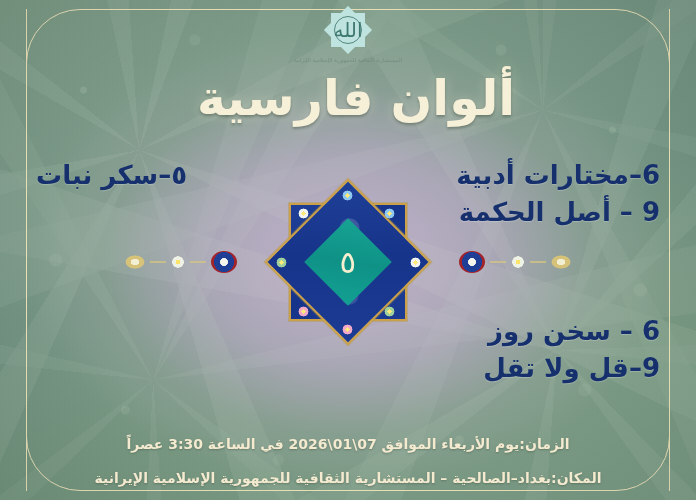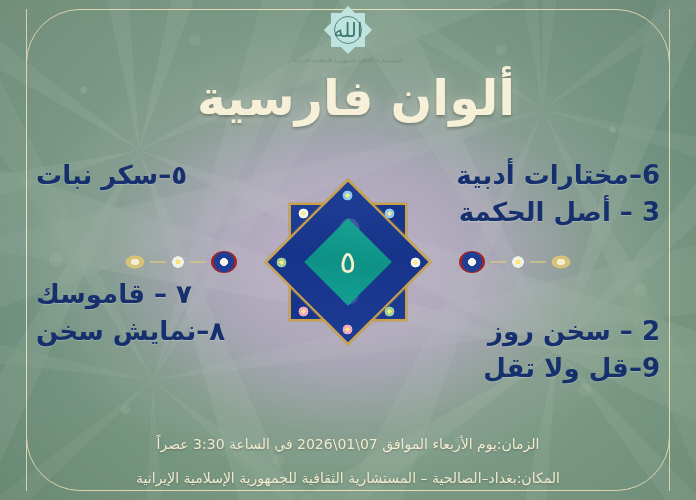--- a/index.html
+++ b/index.html
@@ -212,21 +212,21 @@
   .list-item { white-space: nowrap; }
 
   
   .footer {
     position: absolute; left: 0; right: 0; bottom: 14px;
     text-align: center; direction: rtl;
     z-index: 6;
   }
   .foot-line {
     font-family: "DejaVu Sans", sans-serif;
-    font-weight: 400;
+    font-weight: 700;
     color: #f3ead0;
     text-shadow: 0 1px 2px rgba(60,75,60,.40);
     white-space: nowrap;
   }
   .foot-time  { font-size: 14px; margin-bottom: 18px; }
   .foot-place { font-size: 14px; text-align: center; }
 </style>
 </head>
 <body>
 
@@ -245,32 +245,30 @@
       <div class="star8b"></div>
       <div class="emblem-inner">الله</div>
     </div>
     <div class="emblem-sub">المستشارية الثقافية للجمهورية الإسلامية الإيرانية</div>
   </div>
 
   <div class="title">ألوان فارسية</div>
 
   <div class="list right">
     <div class="list-item">6–مختارات أدبية</div>
-    <div class="list-item">3 – أصل الحكمة</div>
+    <div class="list-item">9 – أصل الحكمة</div>
     <div class="grp2">
-      <div class="list-item">2 – سخن روز</div>
+      <div class="list-item">6 – سخن روز</div>
       <div class="list-item">9–قل ولا تقل</div>
     </div>
   </div>
 
   <div class="list left">
     <div class="list-item">٥–سكر نبات</div>
     <div class="grp2">
-      <div class="list-item">٧ – قاموسك</div>
-      <div class="list-item">٨–نمايش سخن</div>
     </div>
   </div>
 
   <div class="orn left">
     <div class="rosette"></div>
     <div class="stem"></div>
     <div class="bud"></div>
     <div class="stem"></div>
     <div class="leafy"></div>
   </div>

